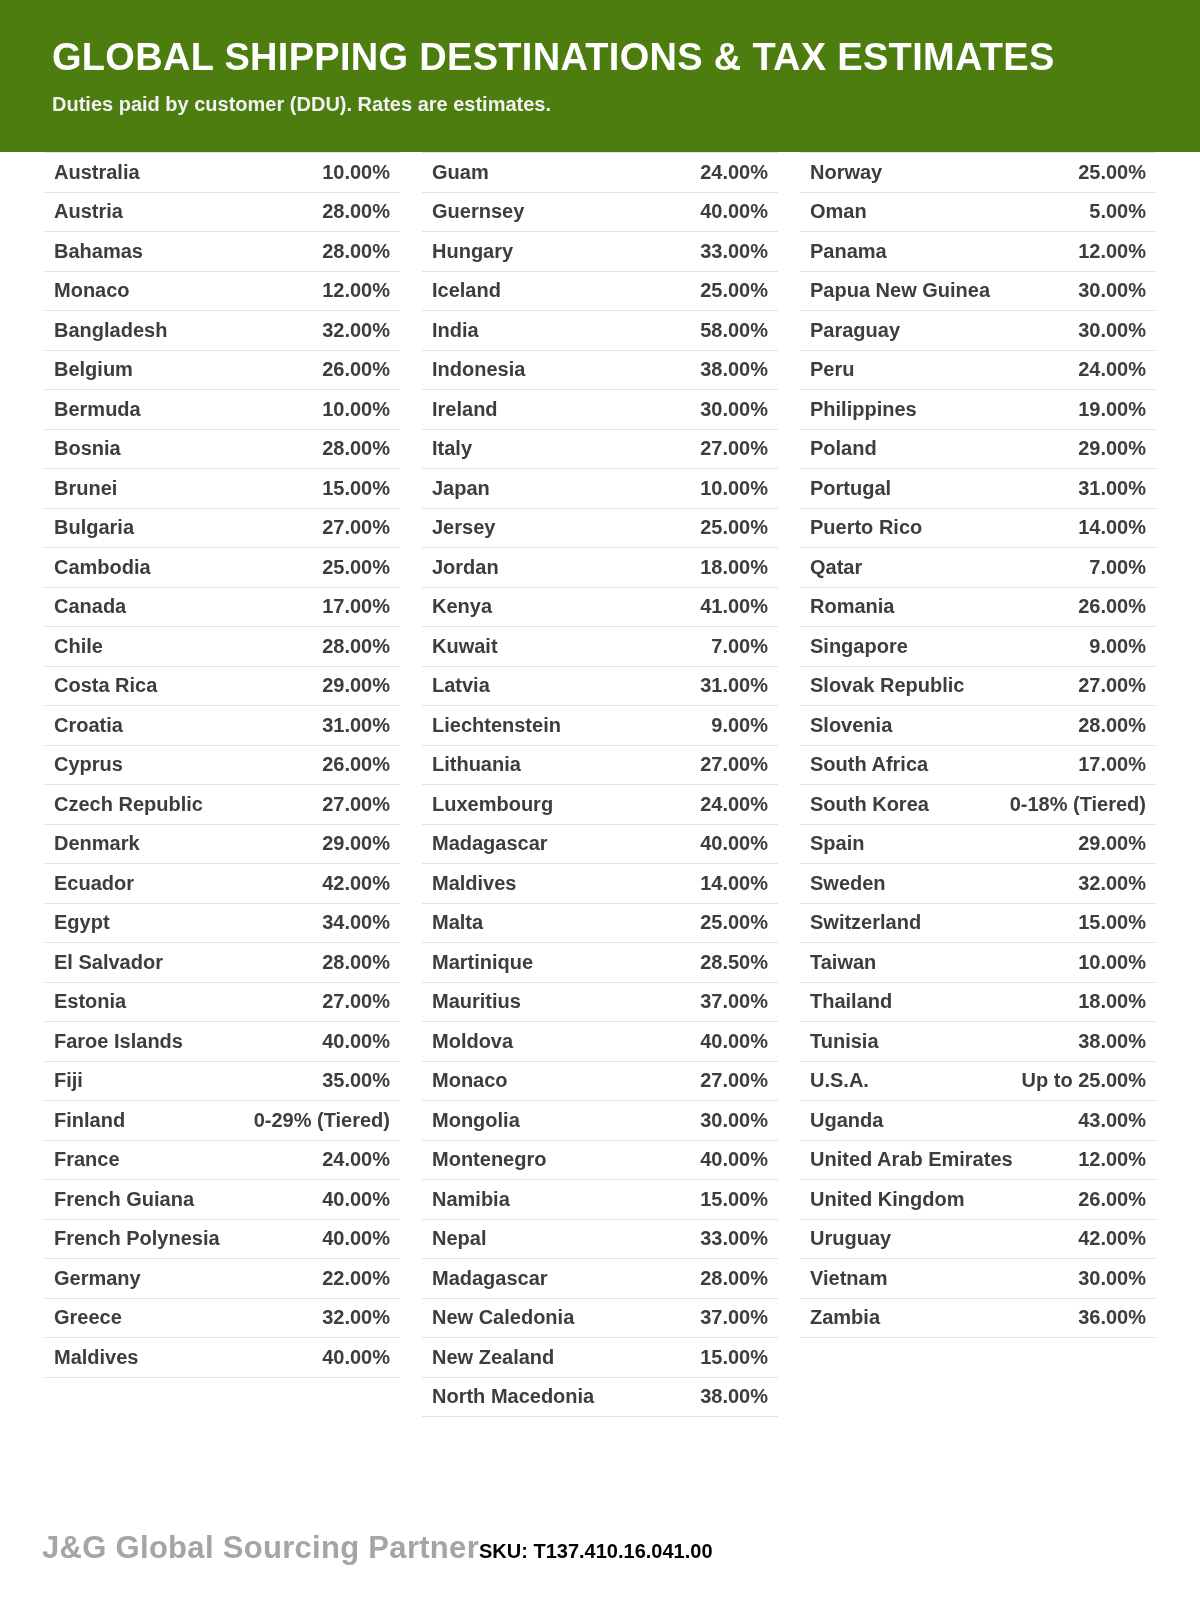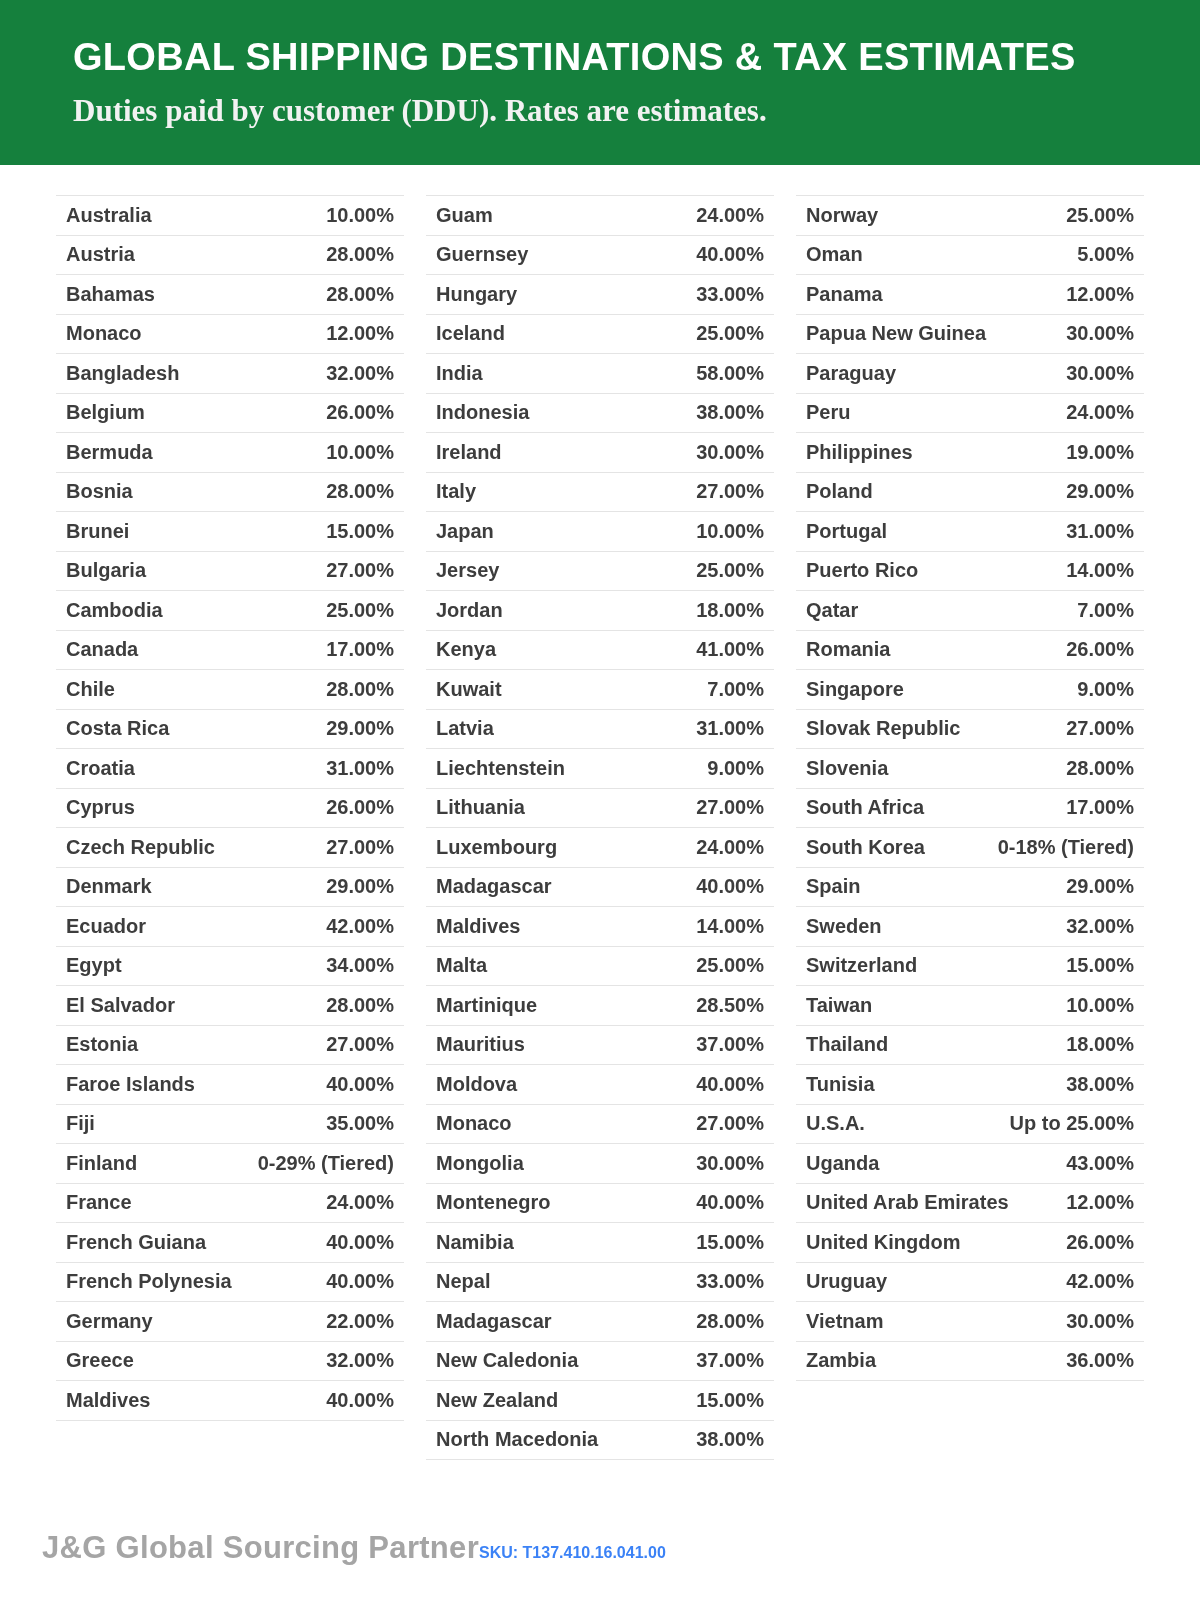--- a/index.html
+++ b/index.html
@@ -10,41 +10,39 @@
     font-family: "Liberation Sans", sans-serif;
     overflow: hidden;
   }
   .page {
     width: 1200px;
     height: 1600px;
     display: flex;
     flex-direction: column;
   }
   .header {
-    background: #15803d;
+    background: #4d7c0f;
     color: #ffffff;
-    padding: 36px 52px 36px 73px;
+    padding: 36px 52px 36px 52px;
   }
   .header h1 {
     font-size: 38px;
     font-weight: 800;
     letter-spacing: 0.3px;
     white-space: nowrap;
     color: #ffffff;
   }
   .header .subtitle {
     margin-top: 14px;
-    font-size: 31px;
+    font-size: 20px;
     font-weight: 700;
     color: #f2f2f2;
-    font-family: Liberation Serif, serif;
   }
   .table-wrap {
-    margin-top: 30px;
-    padding: 0 56px;
+    padding: 0 44px;
     display: flex;
     gap: 22px;
     align-items: flex-start;
   }
   .col {
     flex: 1 1 0;
     border-top: 1px solid #e4e4e4;
   }
   .row {
     display: flex;
@@ -76,23 +74,23 @@
     justify-content: flex-start;
     align-items: baseline;
   }
   .brand {
     font-size: 31px;
     font-weight: 800;
     color: #a5a5a5;
     letter-spacing: 0.3px;
   }
   .sku {
-    font-size: 16px;
+    font-size: 20px;
     font-weight: 700;
-    color: #3b82f6;
+    color: #000000;
   }
 </style>
 </head>
 <body>
 
 <div class="page">
 
   <div class="header">
     <h1>GLOBAL SHIPPING DESTINATIONS &amp; TAX ESTIMATES</h1>
     <div class="subtitle">Duties paid by customer (DDU). Rates are estimates.</div>

